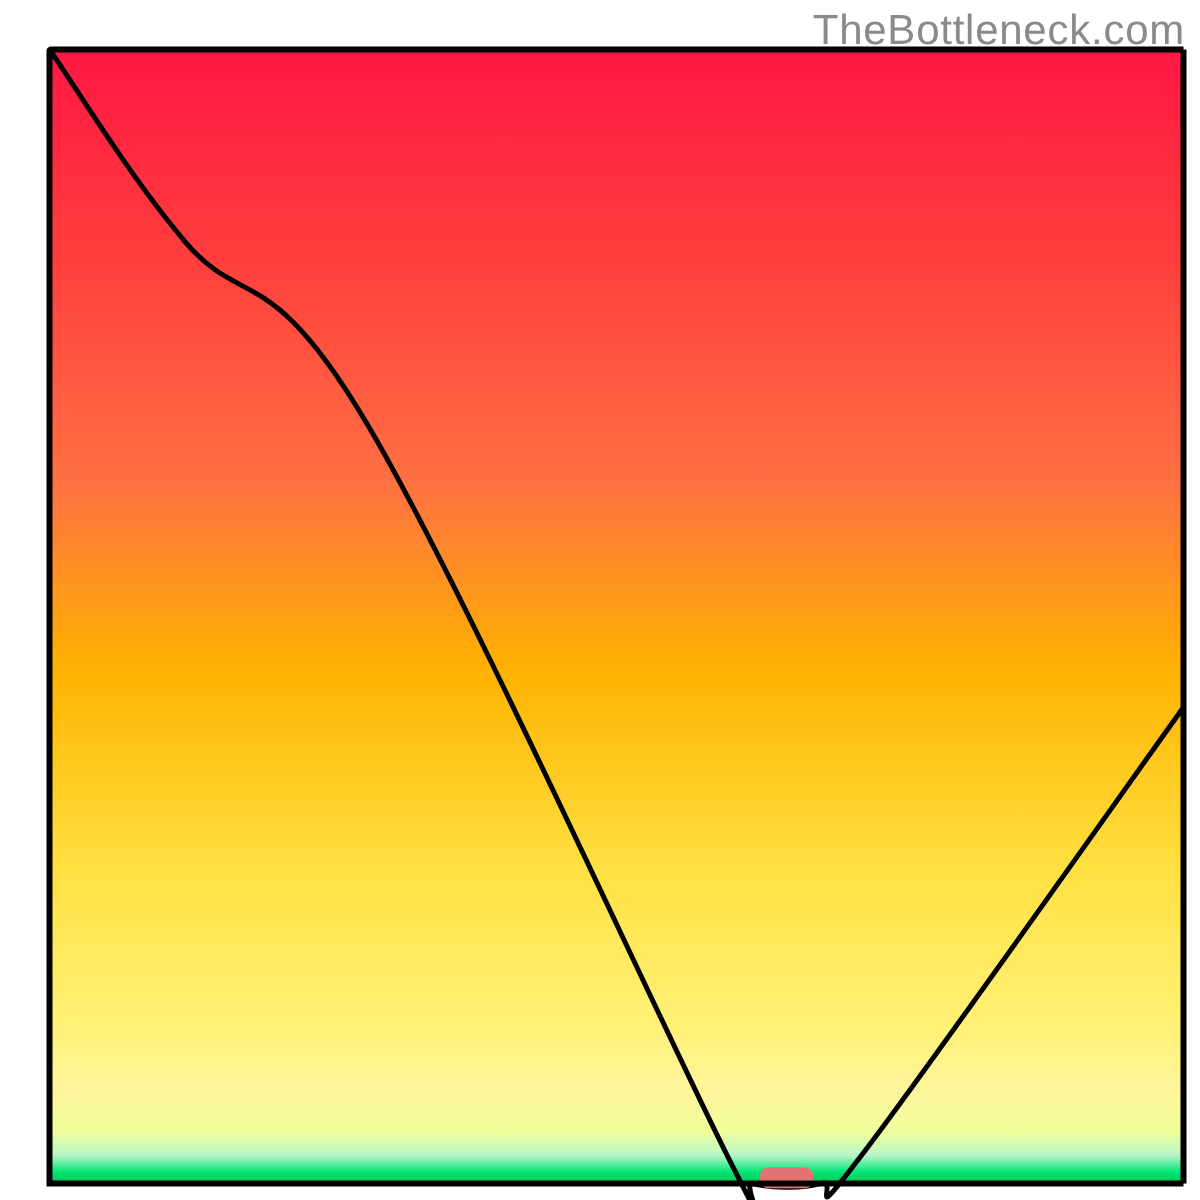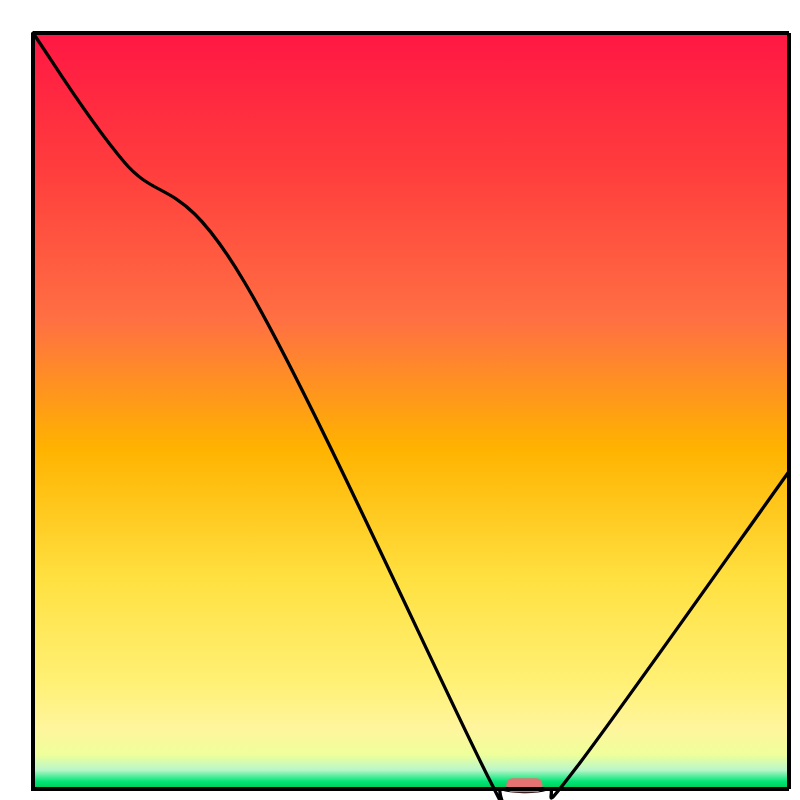--- a/index.html
+++ b/index.html
@@ -29,20 +29,21 @@
   svg {
     display: block;
     width: 800px;
     height: 800px;
   }
 </style>
 </head>
 <body>
 
 <div class="chart-container">
+  <div class="watermark">TheBottleneck.com</div>
   <svg viewBox="0 0 800 800">
     <defs>
       <linearGradient id="bg-grad" x1="0" y1="0" x2="0" y2="1">
           <stop offset="0%" stop-color="#ff1744"></stop>
           <stop offset="18%" stop-color="#ff3d3d"></stop>
           <stop offset="38%" stop-color="#ff7043"></stop>
           <stop offset="55.00000000000001%" stop-color="#ffb300"></stop>
           <stop offset="72%" stop-color="#ffe040"></stop>
           <stop offset="86%" stop-color="#fff176"></stop>
           <stop offset="92%" stop-color="#fff59d"></stop>

